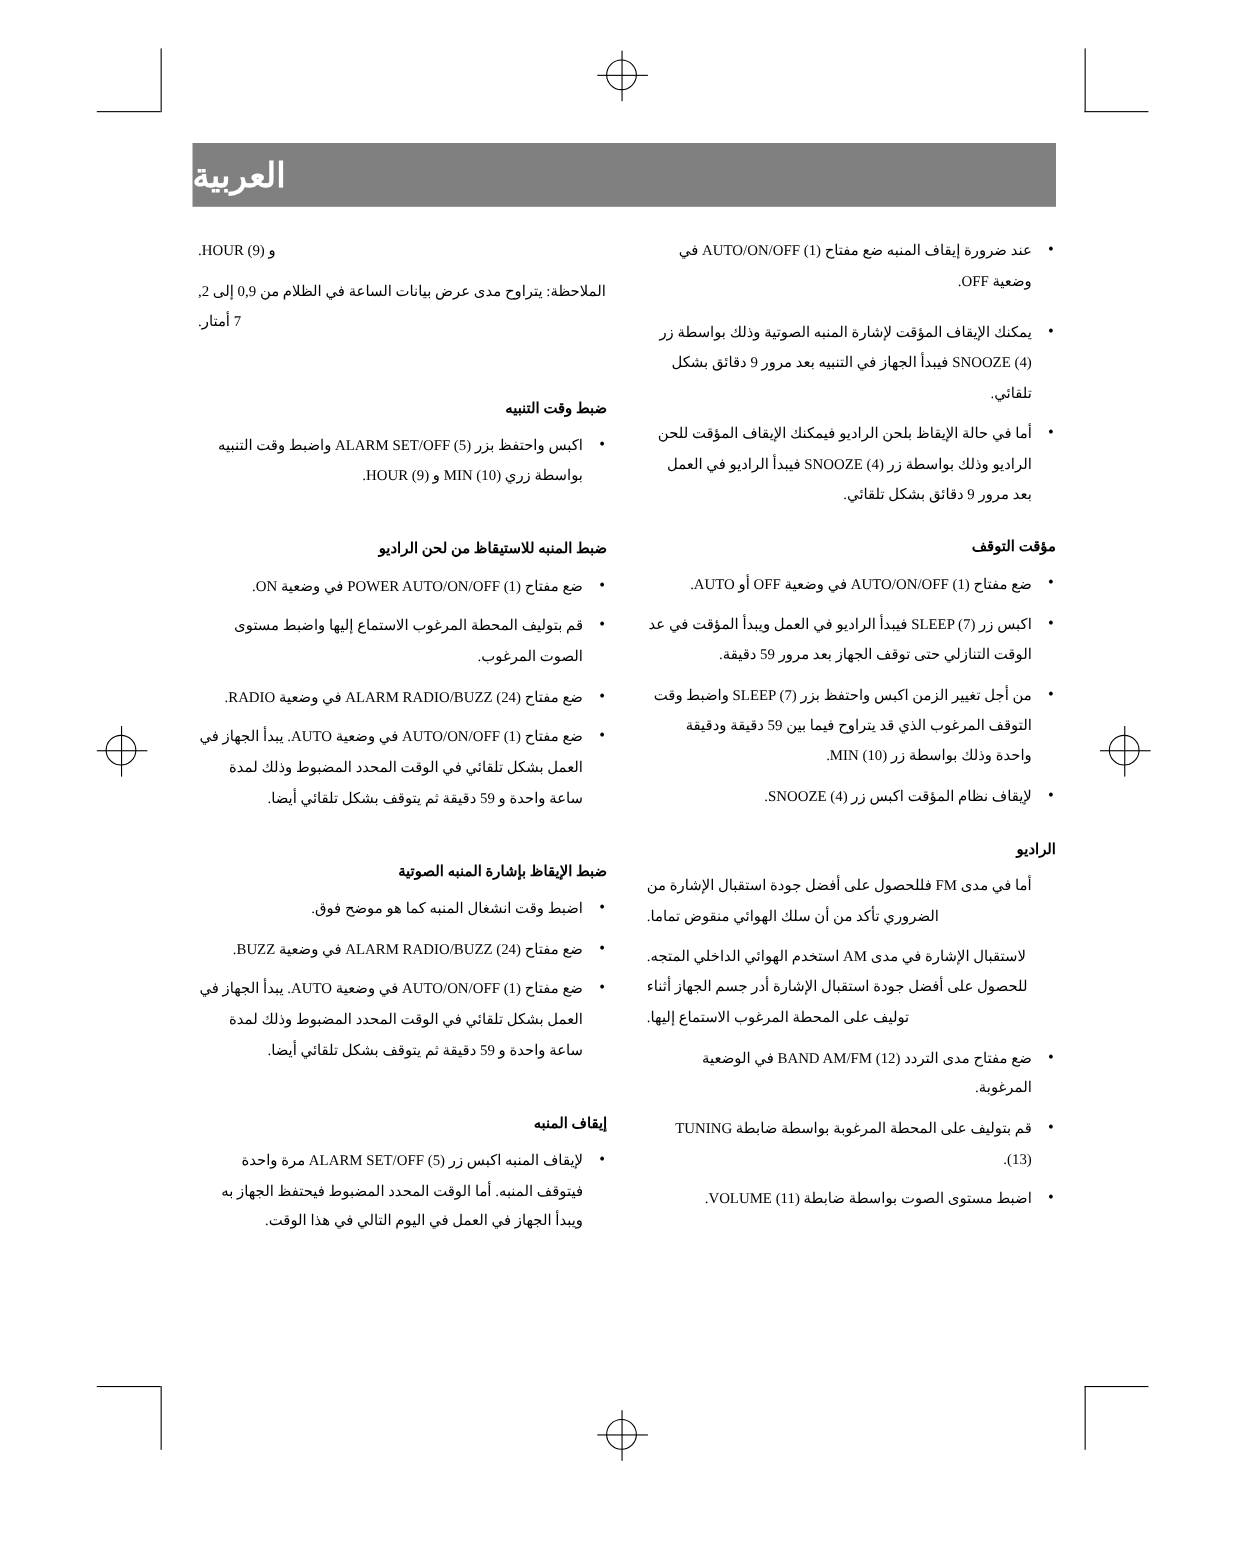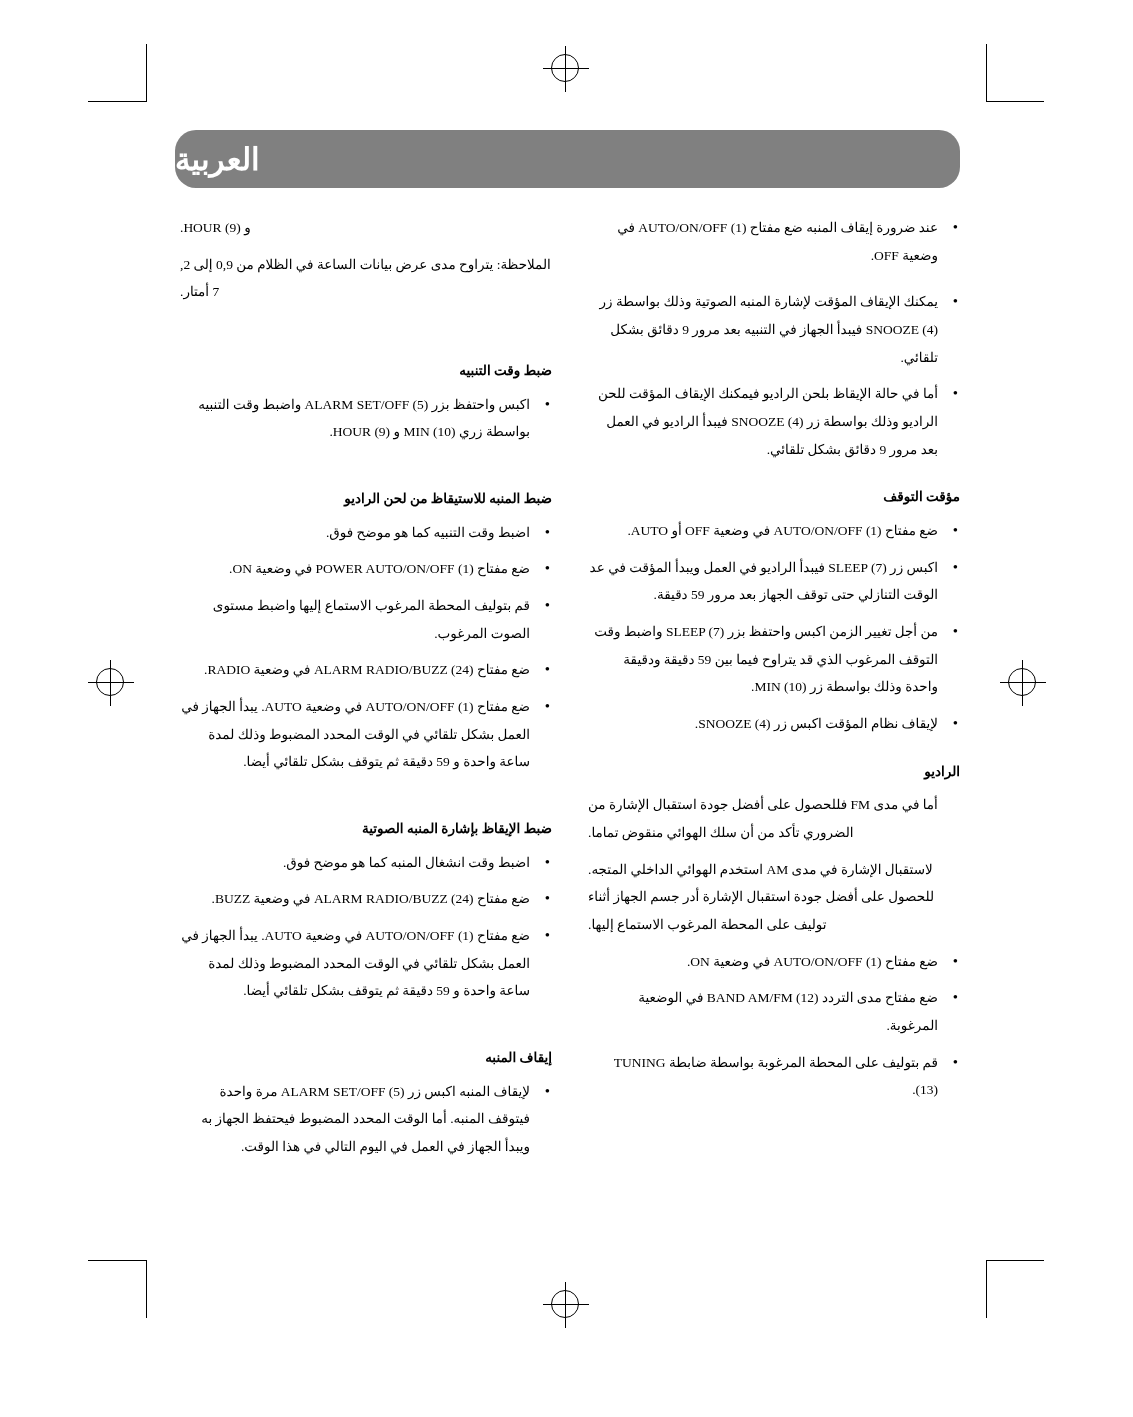--- a/index.html
+++ b/index.html
@@ -54,21 +54,20 @@
     top: 130px;
     width: 785px;
   }
 
   .title-bar {
     background: #808080;
     height: 58px;
     display: flex;
     align-items: center;
     padding-right: 0;
-    border-radius: 21px;
   }
   .title-bar .title-text {
     color: #ffffff;
     font-size: 31px;
     font-weight: bold;
     font-family: "Liberation Serif", serif;
     direction: rtl;
     padding-right: 62px;
     letter-spacing: 0px;
   }
@@ -183,44 +182,43 @@
         <li>ضع مفتاح AUTO/ON/OFF (1) في وضعية OFF أو AUTO.</li>
         <li>اكبس زر SLEEP (7) فيبدأ الراديو في العمل ويبدأ المؤقت في عد الوقت التنازلي حتى توقف الجهاز بعد مرور 59 دقيقة.</li>
         <li>من أجل تغيير الزمن اكبس واحتفظ بزر SLEEP (7) واضبط وقت التوقف المرغوب الذي قد يتراوح فيما بين 59 دقيقة ودقيقة واحدة وذلك بواسطة زر MIN (10).</li>
         <li>لإيقاف نظام المؤقت اكبس زر SNOOZE (4).</li>
       </ul>
 
       <div class="sec-head">الراديو</div>
       <p class="plain">أما في مدى FM فللحصول على أفضل جودة استقبال الإشارة من الضروري تأكد من أن سلك الهوائي منقوض تماما.</p>
       <p class="plain">لاستقبال الإشارة في مدى AM استخدم الهوائي الداخلي المتجه. للحصول على أفضل جودة استقبال الإشارة أدر جسم الجهاز أثناء توليف على المحطة المرغوب الاستماع إليها.</p>
       <ul class="bullets">
-        <li>ضع مفتاح AUTO/ON/OFF (1) في وضعية ON.</li>
         <li>ضع مفتاح مدى التردد BAND AM/FM (12) في الوضعية المرغوبة.</li>
         <li>قم بتوليف على المحطة المرغوبة بواسطة ضابطة TUNING (13).</li>
+        <li>اضبط مستوى الصوت بواسطة ضابطة VOLUME (11).</li>
       </ul>
 
     </div>
 
     <div class="col">
 
       <p class="plain">و HOUR (9).</p>
       <p class="plain">الملاحظة: يتراوح مدى عرض بيانات الساعة في الظلام من 0,9 إلى 2, 7 أمتار.</p>
 
       <div class="spacer-md"></div>
 
       <div class="sec-head">ضبط وقت التنبيه</div>
       <ul class="bullets">
         <li>اكبس واحتفظ بزر ALARM SET/OFF (5) واضبط وقت التنبيه بواسطة زري MIN (10) و HOUR (9).</li>
       </ul>
 
       <div class="spacer-sm"></div>
 
       <div class="sec-head">ضبط المنبه للاستيقاظ من لحن الراديو</div>
       <ul class="bullets">
-        <li>اضبط وقت التنبيه كما هو موضح فوق.</li>
         <li>ضع مفتاح POWER AUTO/ON/OFF (1) في وضعية ON.</li>
         <li>قم بتوليف المحطة المرغوب الاستماع إليها واضبط مستوى الصوت المرغوب.</li>
         <li>ضع مفتاح ALARM RADIO/BUZZ (24) في وضعية RADIO.</li>
         <li>ضع مفتاح AUTO/ON/OFF (1) في وضعية AUTO. يبدأ الجهاز في العمل بشكل تلقائي في الوقت المحدد المضبوط وذلك لمدة ساعة واحدة و 59 دقيقة ثم يتوقف بشكل تلقائي أيضا.</li>
       </ul>
 
       <div class="spacer-sm"></div>
 
       <div class="sec-head">ضبط الإيقاظ بإشارة المنبه الصوتية</div>
       <ul class="bullets">

